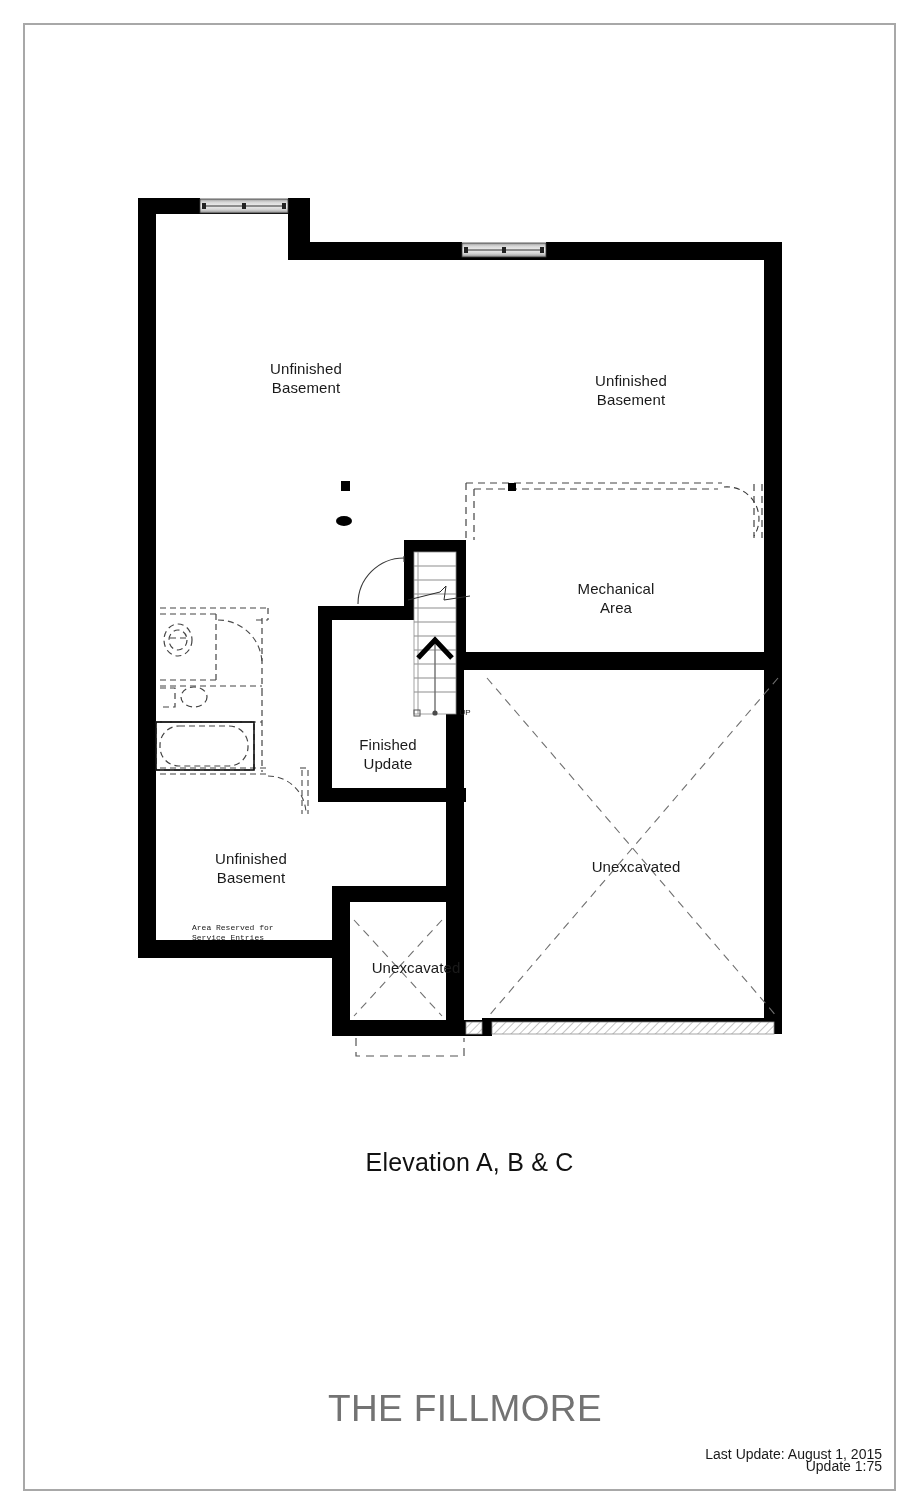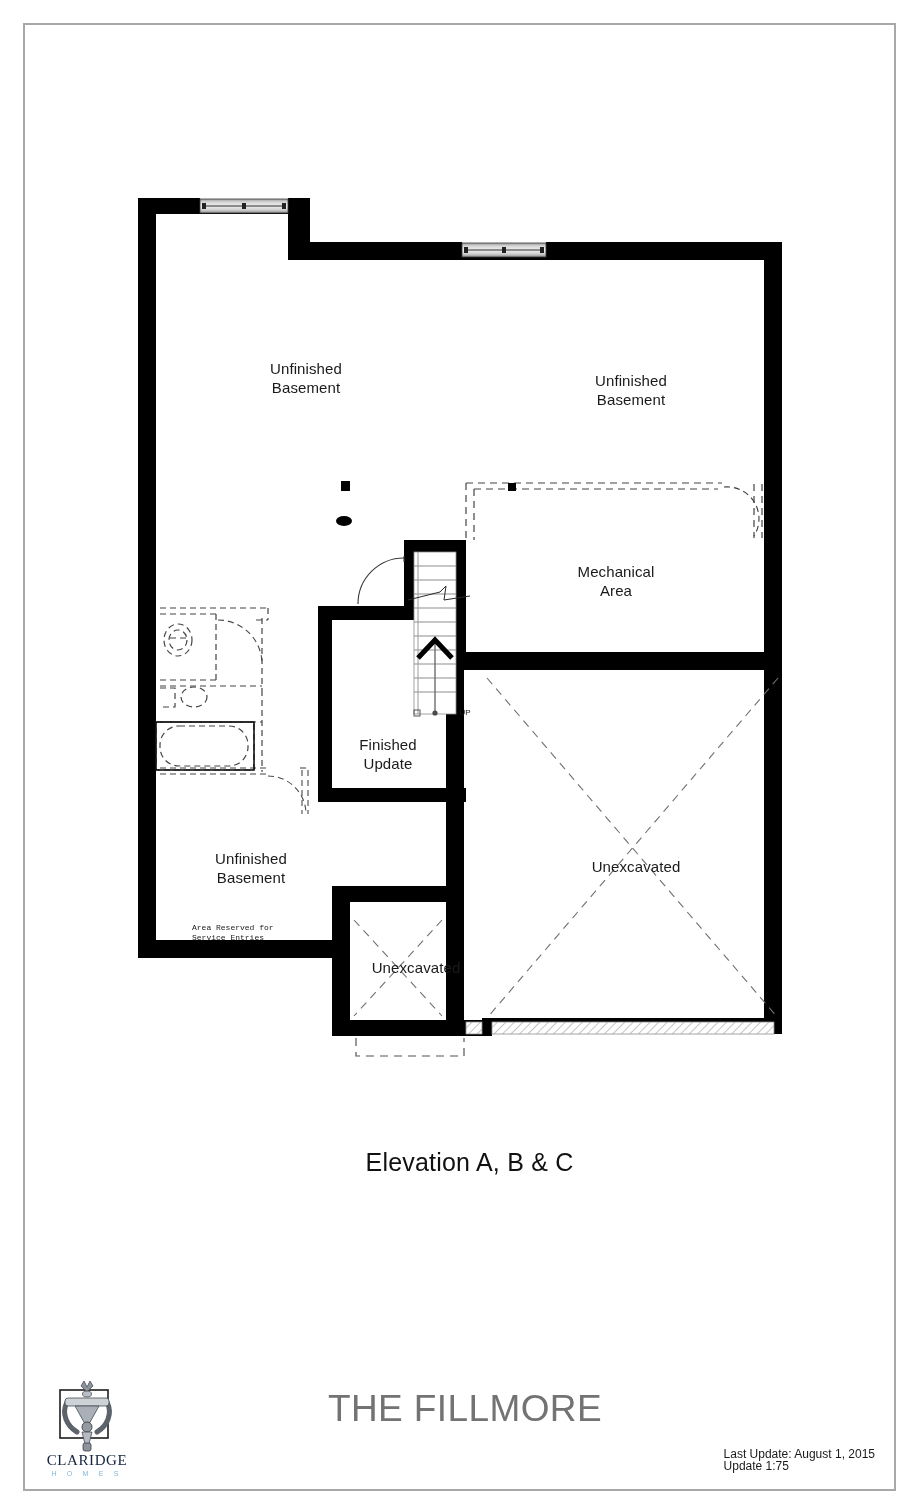--- a/index.html
+++ b/index.html
@@ -106,23 +106,23 @@
   #plan-subtitle {
     position: absolute;
     left: 160px; top: 54px;
     width: 560px;
     text-align: center;
     font-size: 26px;
     color: #0d0d0d;
   }
   #meta-block {
     position: absolute;
-    right: 19px; top: 68px;
-    text-align: left;
-    font-size: 12px;
+    right: 12px; top: 68px;
+    text-align: right;
+    font-size: 14px;
     line-height: 12px;
     color: #1a1a1a;
   }
 </style>
 </head>
 <body>
 
 <div id="page">
 
   <div id="page-frame"></div>
@@ -290,58 +290,38 @@
       <g stroke="#555" stroke-width="1.2" stroke-dasharray="8 6" fill="none">
         <path d="M 356 1038 L 356 1056 L 464 1056 L 464 1038"></path>
       </g>
       <rect x="466" y="1022" width="16" height="12" fill="url(#hatch45)" stroke="#8f8f8f" stroke-width="0.8"></rect>
     </svg>
 
     <div class="room-label" style="left:238px; top:359px; width:136px;">Unfinished
 Basement</div>
     <div class="room-label" style="left:563px; top:371px; width:136px;">Unfinished
 Basement</div>
-    <div class="room-label" style="left:548px; top:562px; width:136px;">Mechanical
+    <div class="room-label" style="left:548px; top:579px; width:136px;">Mechanical
 Area</div>
     <div class="room-label" style="left:320px; top:735px; width:136px;">Finished
 Update</div>
     <div class="room-label" style="left:183px; top:849px; width:136px;">Unfinished
 Basement</div>
     <div class="room-label" style="left:566px; top:857px; width:140px;">Unexcavated</div>
     <div class="room-label" style="left:346px; top:958px; width:140px;">Unexcavated</div>
 
     <div class="tiny-label" style="left:192px; top:923px; width:130px;">Area Reserved for
 Service Entries</div>
     <div class="up-label" style="left:422px; top:708px; width:30px;margin-left:28px;">UP</div>
   </div>
 
   <div class="elevation-label">Elevation A, B &amp; C</div>
 
   <div id="title-block">
 
-    <div id="logo-box">
-      <svg width="100" height="74" viewBox="0 0 100 74">
-        <rect x="23" y="10" width="48" height="48" fill="none" stroke="#1d1d1d" stroke-width="1.6"></rect>
-
-        <path d="M47 1 L50 7 L53 1 L56 6 L50 12 L44 6 Z" fill="#8d939b" stroke="#3a3f46" stroke-width="0.7"></path>
-        <ellipse cx="50" cy="14" rx="4.5" ry="3" fill="#b9bfc6" stroke="#3a3f46" stroke-width="0.7"></ellipse>
-
-        <path d="M30 22 C24 34 30 46 40 52" fill="none" stroke="#5c636b" stroke-width="5" stroke-linecap="round"></path>
-        <path d="M70 22 C76 34 70 46 60 52" fill="none" stroke="#5c636b" stroke-width="5" stroke-linecap="round"></path>
-
-        <rect x="28" y="18" width="44" height="8" rx="3" fill="#cdd2d7" stroke="#474d55" stroke-width="0.8"></rect>
-
-        <path d="M38 26 L62 26 L52 44 L48 44 Z" fill="#a9b0b7" stroke="#474d55" stroke-width="0.8"></path>
-        <circle cx="50" cy="47" r="5" fill="#949ba3" stroke="#3a3f46" stroke-width="0.9"></circle>
-        <path d="M45 52 L55 52 L52 64 L48 64 Z" fill="#b5bbc2" stroke="#474d55" stroke-width="0.8"></path>
-        <rect x="46" y="63" width="8" height="8" rx="2" fill="#8d939b" stroke="#3a3f46" stroke-width="0.8"></rect>
-      </svg>
-      <div class="logo-wordmark">CLARIDGE</div>
-      <div class="logo-subword">H O M E S</div>
-    </div>
 
     <div id="plan-title">THE FILLMORE</div>
 
     <div id="meta-block">
       <div>Last Update: August 1, 2015</div>
       <div>Update 1:75</div>
     </div>
   </div>
 
 </div>

